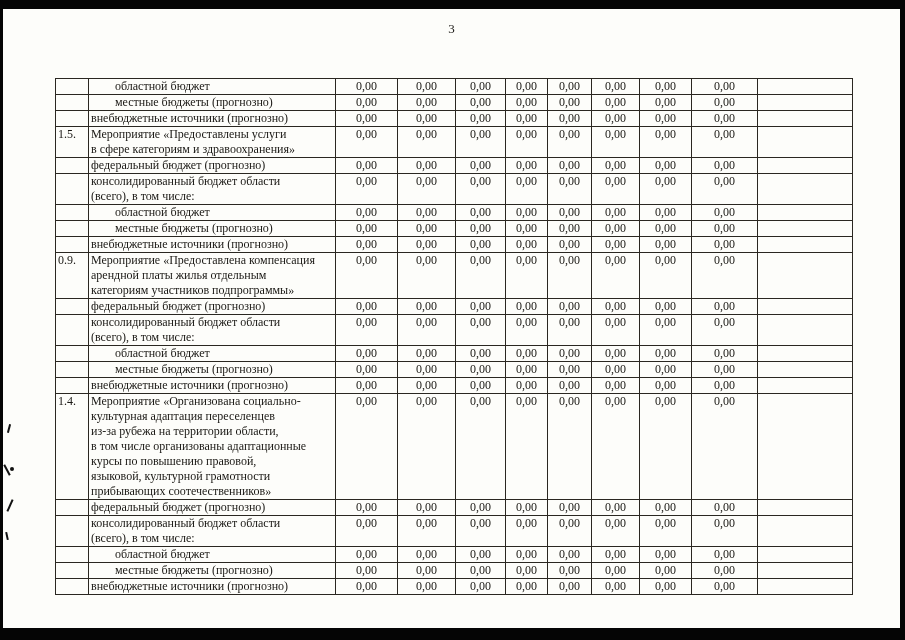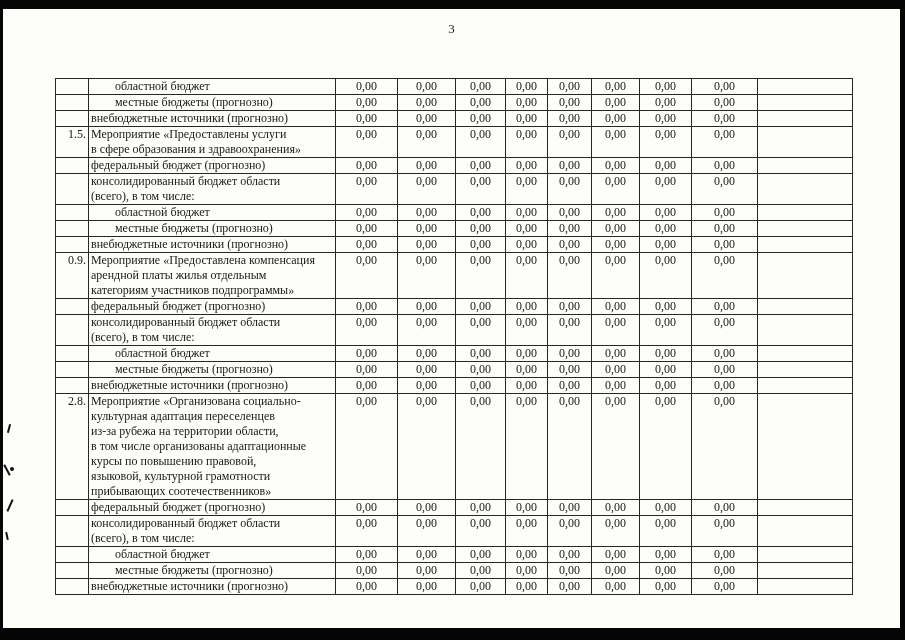--- a/index.html
+++ b/index.html
@@ -37,21 +37,21 @@
     font-size: 12px;
     color: #1a1814;
   }
   table.budget td {
     border: 1px solid #2a2721;
     vertical-align: top;
     line-height: 15px;
     padding: 0 2px;
     overflow: hidden;
   }
-  td.num   { padding-left: 3px; text-align: right; }
+  td.num   { padding-left: 3px; }
   td.label { white-space: pre-line; padding-left: 4px; margin-top: 43px; }
   td.label.indent { padding-left: 26px; }
   td.val   { text-align: center; }
   td.empty { }
 
   
   .artifact { position: absolute; background: #111; }
   .art-1 { left: 5px;  top: 415px; width: 2px; height: 9px;  transform: rotate(14deg); }
   .art-2 { left: 7px;  top: 458px; width: 4px; height: 4px;  border-radius: 50%; }
   .art-3 { left: 3px;  top: 455px; width: 2px; height: 12px; transform: rotate(-28deg); }
@@ -115,21 +115,21 @@
       <td class="val">0,00</td>
       <td class="val">0,00</td>
       <td class="val">0,00</td>
       <td class="val">0,00</td>
       <td class="val">0,00</td>
       <td class="empty"></td>
     </tr>
         <tr>
       <td class="num">1.5.</td>
       <td class="label">Мероприятие «Предоставлены услуги
-в сфере образования и здравоохранения»</td>
+в сфере категориям и здравоохранения»</td>
       <td class="val">0,00</td>
       <td class="val">0,00</td>
       <td class="val">0,00</td>
       <td class="val">0,00</td>
       <td class="val">0,00</td>
       <td class="val">0,00</td>
       <td class="val">0,00</td>
       <td class="val">0,00</td>
       <td class="empty"></td>
     </tr>
@@ -274,21 +274,21 @@
       <td class="val">0,00</td>
       <td class="val">0,00</td>
       <td class="val">0,00</td>
       <td class="val">0,00</td>
       <td class="val">0,00</td>
       <td class="val">0,00</td>
       <td class="val">0,00</td>
       <td class="empty"></td>
     </tr>
         <tr>
-      <td class="num">2.8.</td>
+      <td class="num">1.4.</td>
       <td class="label">Мероприятие «Организована социально-
 культурная адаптация переселенцев
 из-за рубежа на территории области,
 в том числе организованы адаптационные
 курсы по повышению правовой,
 языковой, культурной грамотности
 прибывающих соотечественников»</td>
       <td class="val">0,00</td>
       <td class="val">0,00</td>
       <td class="val">0,00</td>

